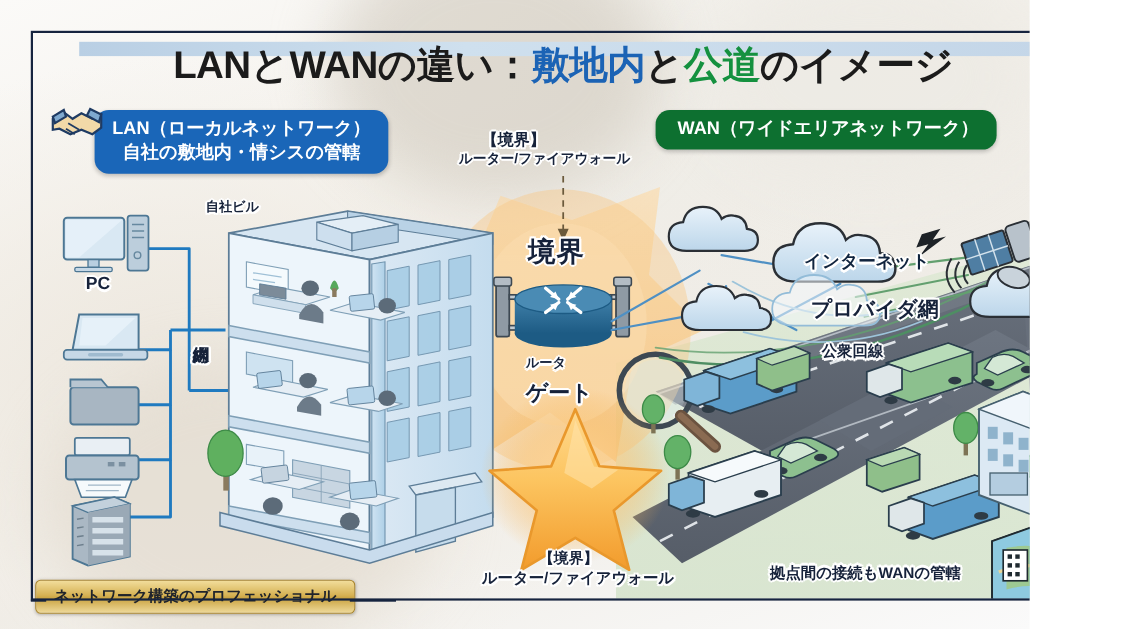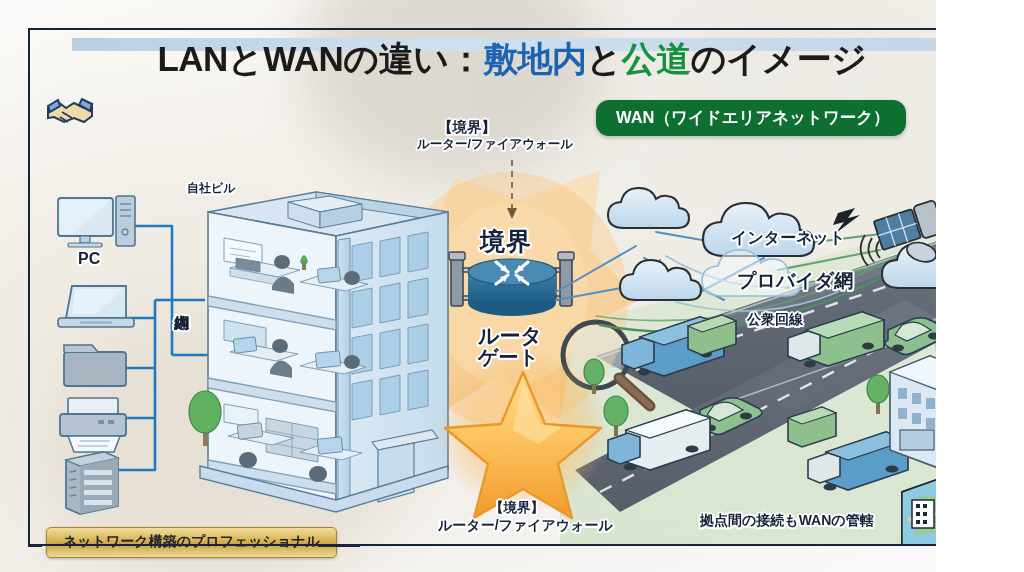--- a/index.html
+++ b/index.html
@@ -73,37 +73,37 @@
   .lbl.outline {
     text-shadow:
       -2px 0 #fff, 2px 0 #fff, 0 -2px #fff, 0 2px #fff,
       -1.5px -1.5px #fff, 1.5px -1.5px #fff, -1.5px 1.5px #fff, 1.5px 1.5px #fff;
   }
 
   #boundary-top-1 { left: 438px; top: 118px; font-size: 14.5px; }
   #boundary-top-2 { left: 417px; top: 136px; font-size: 12.5px; }
   #boundary-bot-1 { left: 490px; top: 499px; font-size: 13.5px; }
   #boundary-bot-2 { left: 438px; top: 517px; font-size: 14px; }
-  #kyokai-big     { left: 480px; top: 225px; font-size: 25px; letter-spacing: 1px; }
-  #router-l1      { left: 478px; top: 322px; font-size: 21px; }
+  #kyokai-big     { left: 480px; top: 212px; font-size: 25px; letter-spacing: 1px; }
+  #router-l1      { left: 478px; top: 322px; font-size: 12px; }
   #router-l2      { left: 478px; top: 344px; font-size: 20px; }
   #jisha-biru     { left: 187px; top: 180px; font-size: 12px; }
   #pc-label       { left: 78px;  top: 250px; font-size: 16px; }
   #naisen {
     left: 174px; top: 303px; font-size: 15px;
     writing-mode: vertical-rl; text-orientation: upright; line-height: 1.05;
   }
   #internet-lbl   { left: 731px; top: 228px; font-size: 16px; color:#10243e; }
   #provider-lbl   { left: 737px; top: 268px; font-size: 19px; }
   #kosyu-lbl      { left: 747px; top: 311px; font-size: 14px; }
   #wan-bottom-lbl { left: 700px; top: 512px; font-size: 14px; }
 
   
   #gold-badge {
-    position: absolute; left: 46px; top: 527px; z-index: 28;
+    position: absolute; left: 32px; top: 527px; z-index: 28;
     padding: 5px 16px 6px; border-radius: 5px;
     background: linear-gradient(180deg,#f2dd9b 0%,#d6b254 45%,#caa341 55%,#eed999 100%);
     border: 1px solid #a8842c;
     color: #20242b; font-size: 14px; font-weight: 700; white-space: nowrap;
     box-shadow: 0 1px 3px rgba(0,0,0,0.25);
   }
   #gold-tick-l { position:absolute; left:28px; top:545px; width:14px; height:2px; background:#16243f; z-index:29;}
   #gold-tick-r { position:absolute; left:318px; top:545px; width:42px; height:2px; background:#16243f; z-index:29;}
 
   
@@ -633,20 +633,24 @@
     <path d="M22,20 L6,44 L10,50 L15,45 L18,48 L22,43 L19,40 L28,27 Z" fill="url(#k1)" stroke="#b8912c" stroke-width="1.6"></path>
   </svg>
 
   <div id="title-underline"></div>
   <div id="title-wrap">
     <span id="title">
       <span>LANとWANの違い：</span><span class="t-blue">敷地内</span><span>と</span><span class="t-green">公道</span><span>のイメージ</span>
     </span>
   </div>
 
+  <div class="pill" id="lan-pill">
+    <span>LAN（ローカルネットワーク）</span>
+    <span class="l2">自社の敷地内・情シスの管轄</span>
+  </div>
 
   <div class="pill" id="wan-pill">
     <span>WAN（ワイドエリアネットワーク）</span>
   </div>
 
   <div class="lbl outline" id="boundary-top-1">【境界】</div>
   <div class="lbl outline" id="boundary-top-2">ルーター/ファイアウォール</div>
   <div class="lbl outline" id="kyokai-big">境界</div>
   <div class="lbl outline" id="router-l1">ルータ</div>
   <div class="lbl outline" id="router-l2">ゲート</div>

